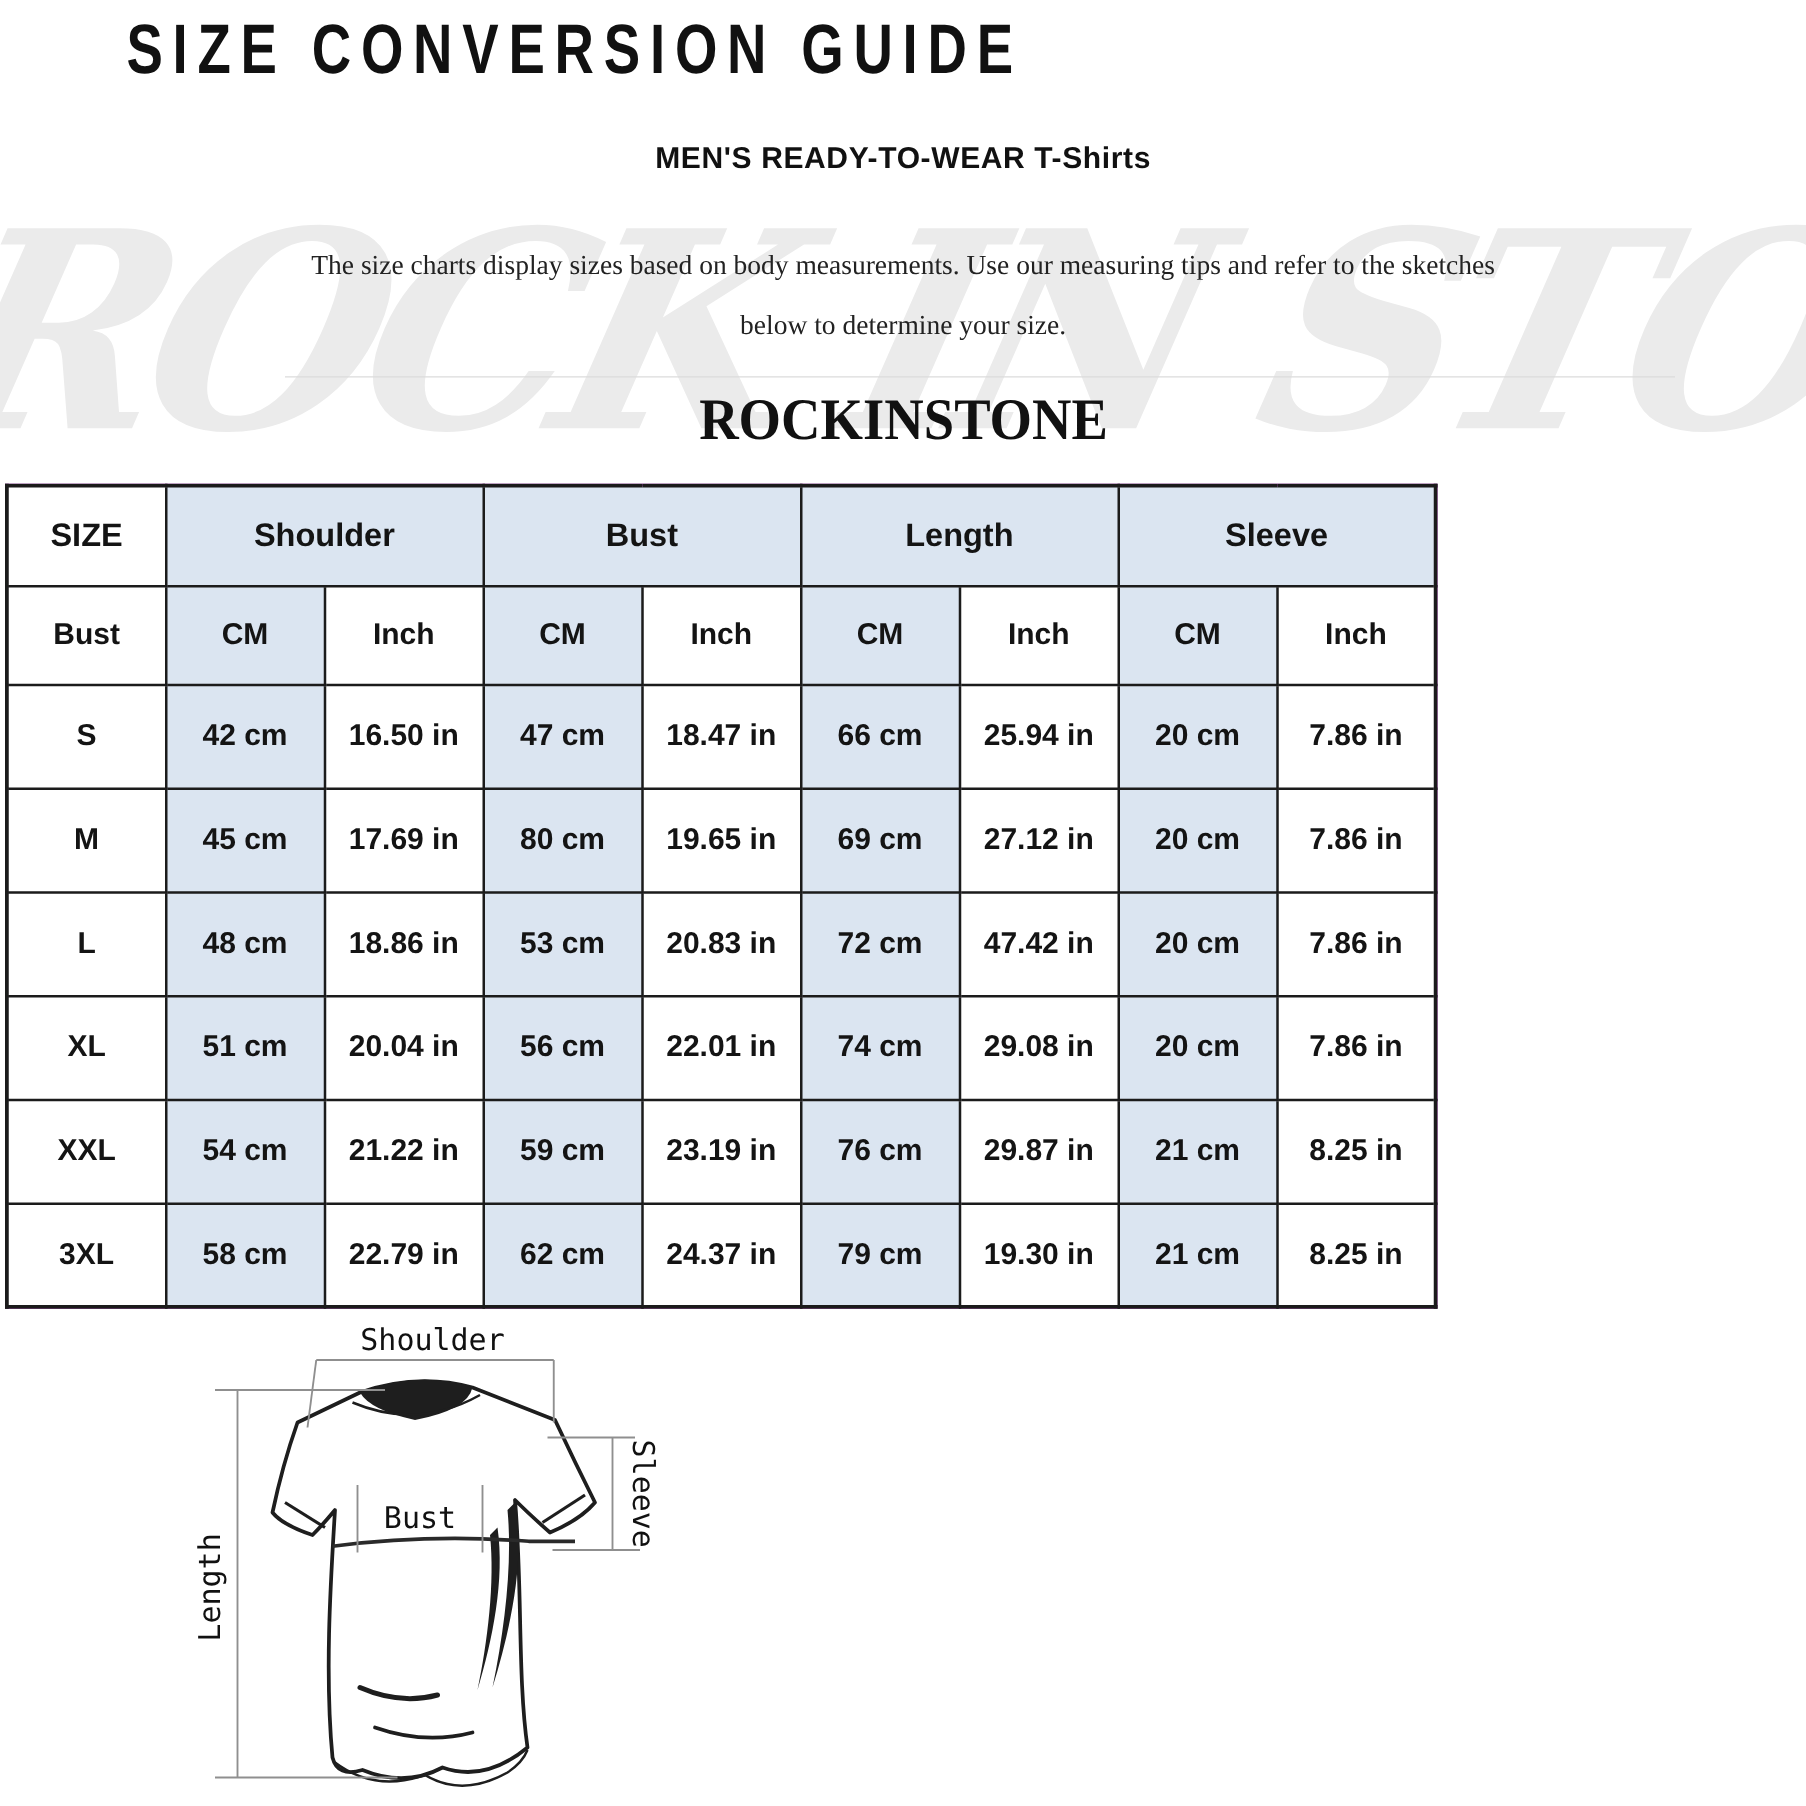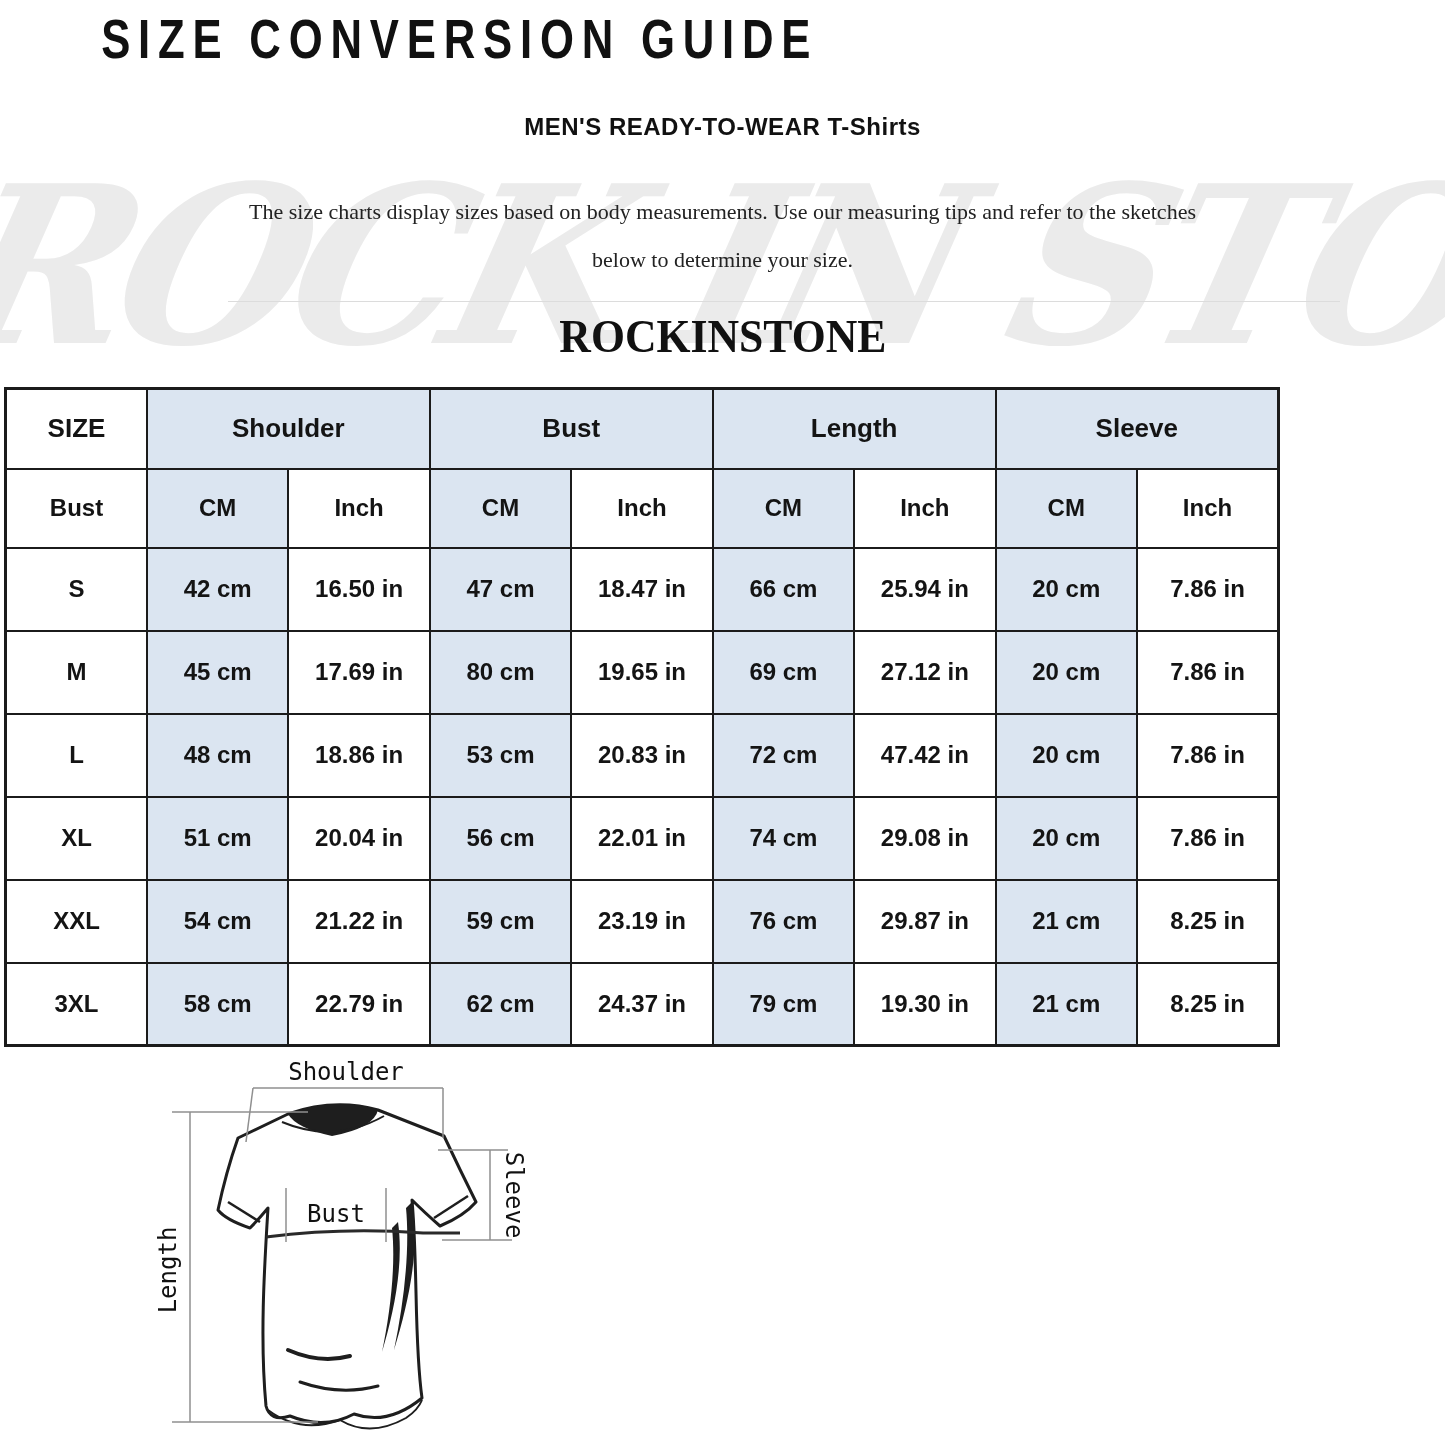--- a/index.html
+++ b/index.html
@@ -21,21 +21,21 @@
   .subtitle{position:absolute;top:113px;left:0;width:100%;text-align:center;z-index:2;
     font-weight:700;font-size:24px;letter-spacing:0.5px;}
   .desc{position:absolute;top:188px;left:0;width:100%;text-align:center;z-index:2;
     font-family:"Liberation Serif",serif;font-size:22px;line-height:48px;color:#222;}
   .divider{position:absolute;top:301px;left:228px;width:1112px;height:1px;background:#dcdcdc;z-index:1;}
   .brand{position:absolute;top:309px;left:0;width:100%;text-align:center;z-index:2;text-decoration:underline;}
   .brand-inner{display:inline-block;font-family:"Liberation Serif",serif;font-weight:700;font-size:47px;letter-spacing:0px;transform:scaleX(0.93);transform-origin:center;}
 
   
   .size-table{
-    position:absolute;top:387px;left:4px;width:1276px;z-index:2;
+    position:absolute;top:387px;left:4px;width:1146px;z-index:2;
     border-collapse:collapse;table-layout:fixed;background:#d946ef;
     border:3px solid #1b1b1b;
   }
   .size-table td{
     border:2px solid #1b1b1b;text-align:center;vertical-align:middle;
     font-weight:700;font-size:24px;padding:0;color:#141414;background:#fff;
   }
   .size-table td.blue{background:#dbe5f1;}
   .size-table tr.r-group{height:80px;}
   .size-table tr.r-group td{font-size:26px;}

